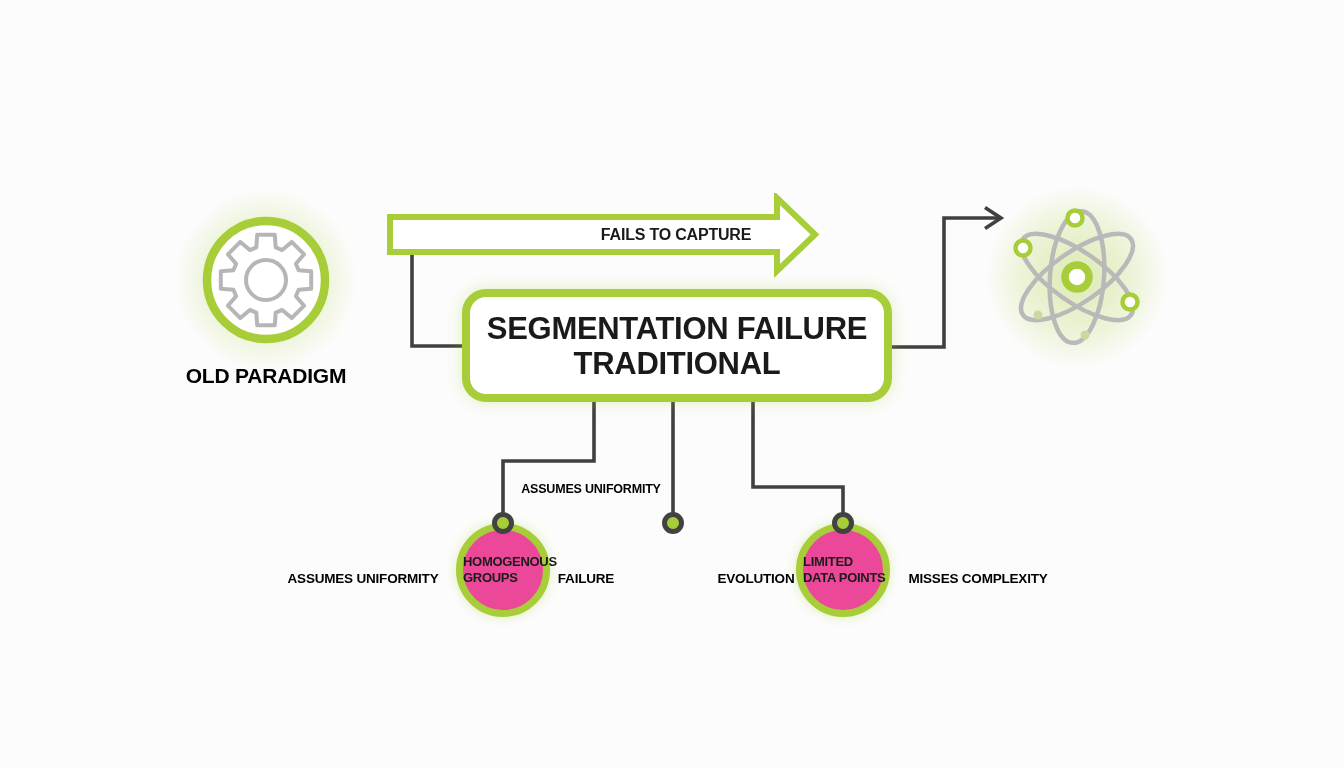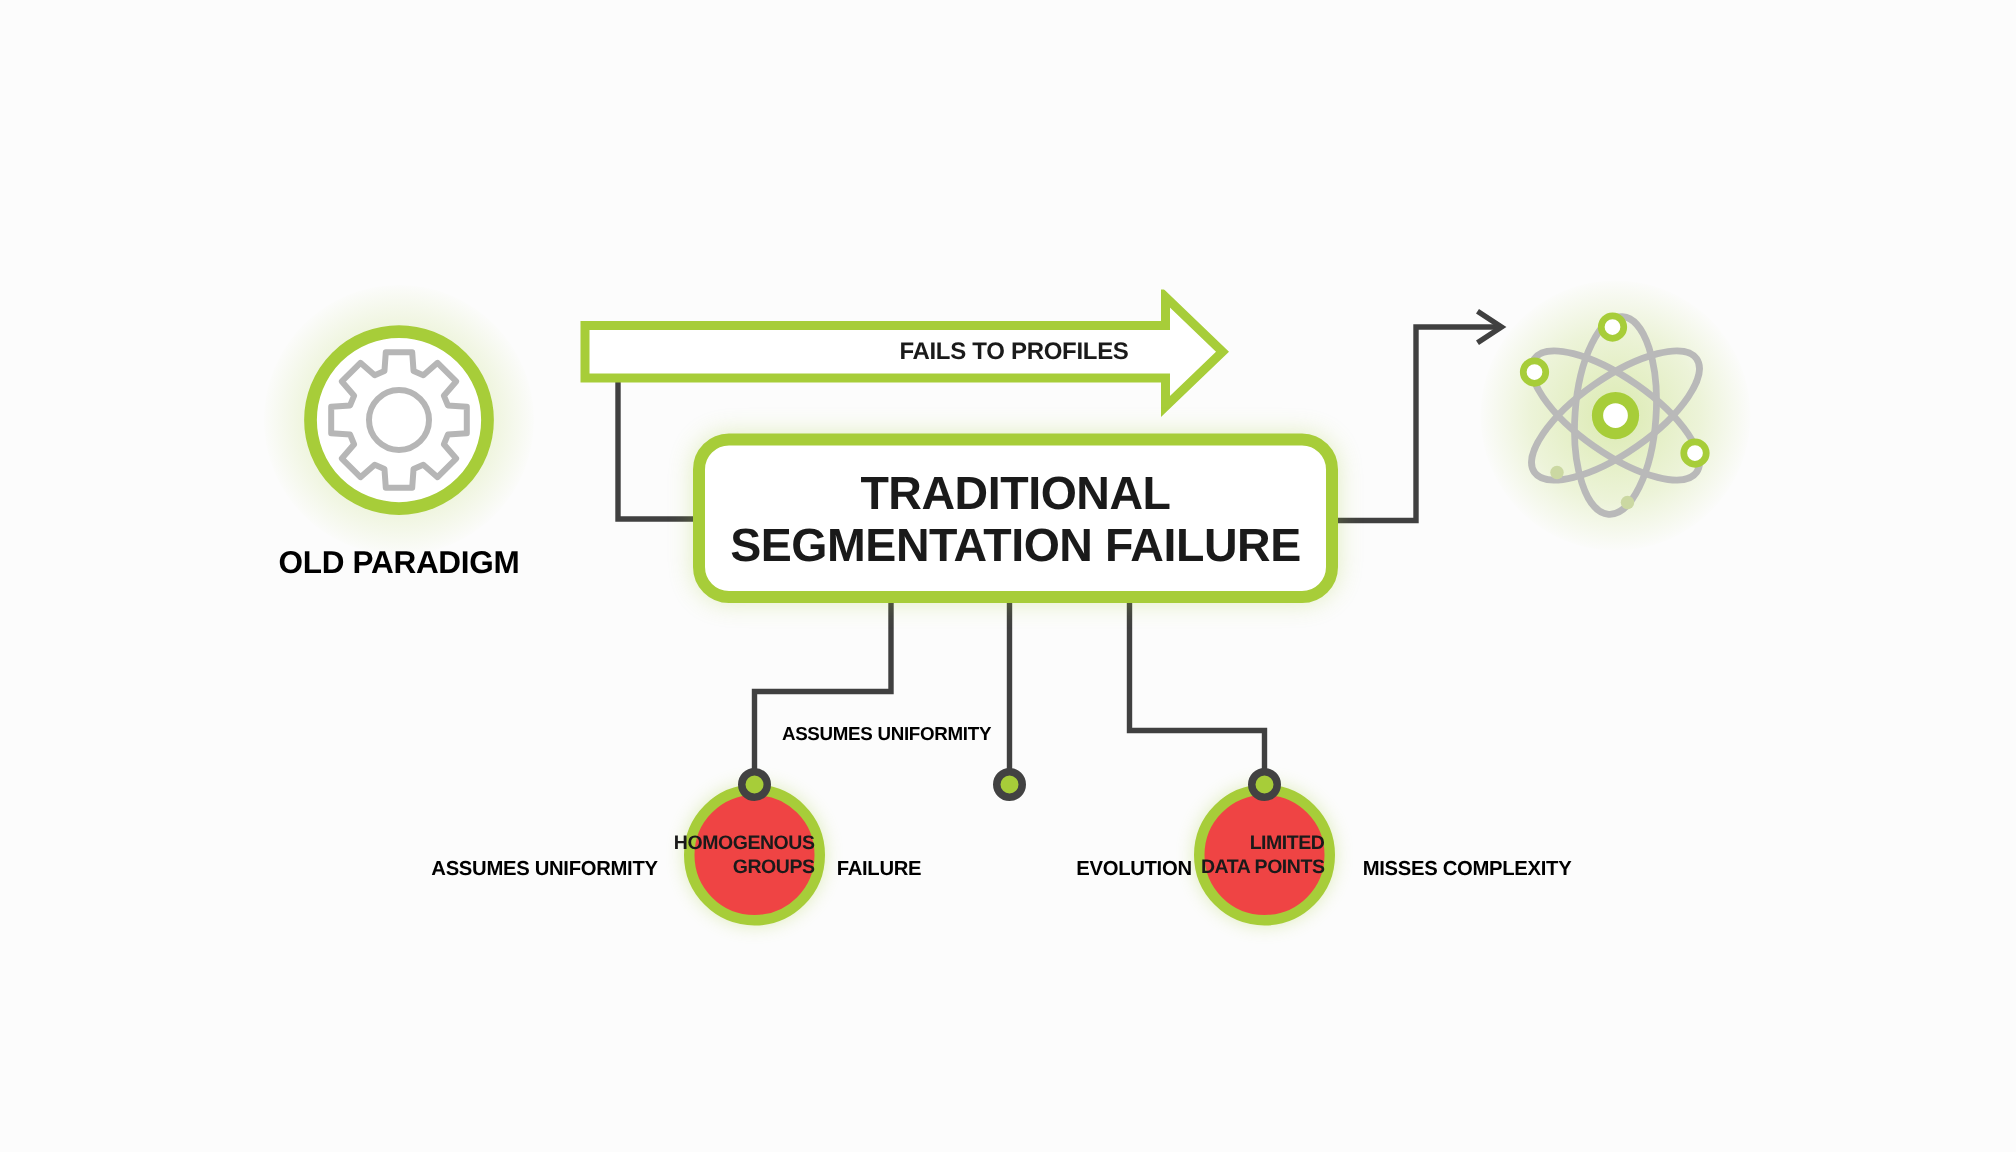--- a/index.html
+++ b/index.html
@@ -38,22 +38,22 @@
     display:flex;flex-direction:column;align-items:center;justify-content:center;
     box-shadow:0 0 16px rgba(167,205,57,.30);
     text-align:center;
   }
   .center-box .line{
     font-weight:700;font-size:31px;line-height:35px;letter-spacing:-0.3px;white-space:nowrap;
   }
   
   .mode-circle{
     position:absolute;z-index:2;box-sizing:border-box;width:94px;height:94px;
-    background:#ef4444;border:7px solid var(--accent,#a7cd39);border-radius:50%;
-    display:flex;flex-direction:column;align-items:flex-end;justify-content:center;
+    background:#ec4899;border:7px solid var(--accent,#a7cd39);border-radius:50%;
+    display:flex;flex-direction:column;align-items:flex-start;justify-content:center;
     box-shadow:0 0 12px rgba(167,205,57,.33);
     text-align:center;
   }
   .mode-circle .line{
     font-weight:700;font-size:13px;line-height:16px;letter-spacing:-0.3px;white-space:nowrap;
   }
   .pin{
     position:absolute;z-index:3;box-sizing:border-box;width:22px;height:22px;
     border:5.5px solid #424242;border-radius:50%;background:var(--accent,#a7cd39);
   }
@@ -83,25 +83,25 @@
       <circle cx="0" cy="0" r="20" fill="#ffffff" stroke="#b6b6b6" stroke-width="4"></circle>
     </svg>
   </div>
   <div class="caption big" style="left:146px;top:364px;width:240px;">OLD PARADIGM</div>
 
   <div class="arrow-wrap" style="left:385px;top:193px;">
     <svg width="435" height="90" viewBox="0 0 435 90">
       <polygon points="5,24 392,24 392,5 430,41.5 392,78 392,59 5,59" fill="#ffffff" stroke="#a7cd39" stroke-width="6" stroke-linejoin="miter"></polygon>
     </svg>
   </div>
-  <div class="arrow-label" style="left:560px;top:225px;width:232px;">FAILS TO PROFILES</div>
+  <div class="arrow-label" style="left:560px;top:225px;width:232px;">FAILS TO CAPTURE</div>
 
   <div class="center-box" style="left:462px;top:289px;width:430px;height:113px;">
+    <div class="line">SEGMENTATION FAILURE</div>
     <div class="line">TRADITIONAL</div>
-    <div class="line">SEGMENTATION FAILURE</div>
   </div>
 
   <div class="node-glow" style="left:987px;top:187px;width:180px;height:180px;"></div>
   <div class="icon-wrap" style="left:997px;top:197px;">
     <svg width="160" height="160" viewBox="0 0 160 160">
       <g stroke="#b9b9b9" stroke-width="4.5" fill="none">
         <ellipse cx="80" cy="80" rx="27" ry="66" transform="rotate(4 80 80)"></ellipse>
         <ellipse cx="80" cy="80" rx="66" ry="25" transform="rotate(35 80 80)"></ellipse>
         <ellipse cx="80" cy="80" rx="66" ry="25" transform="rotate(-35 80 80)"></ellipse>
       </g>

